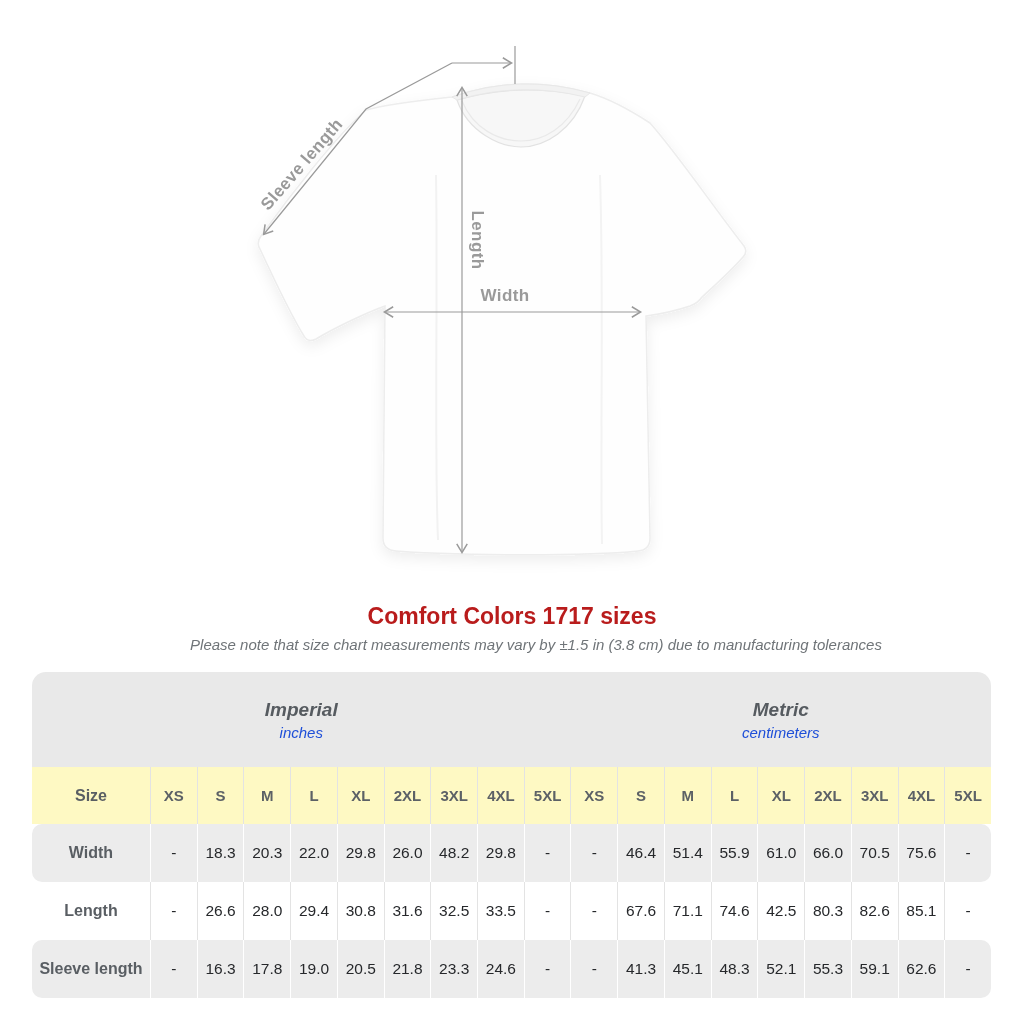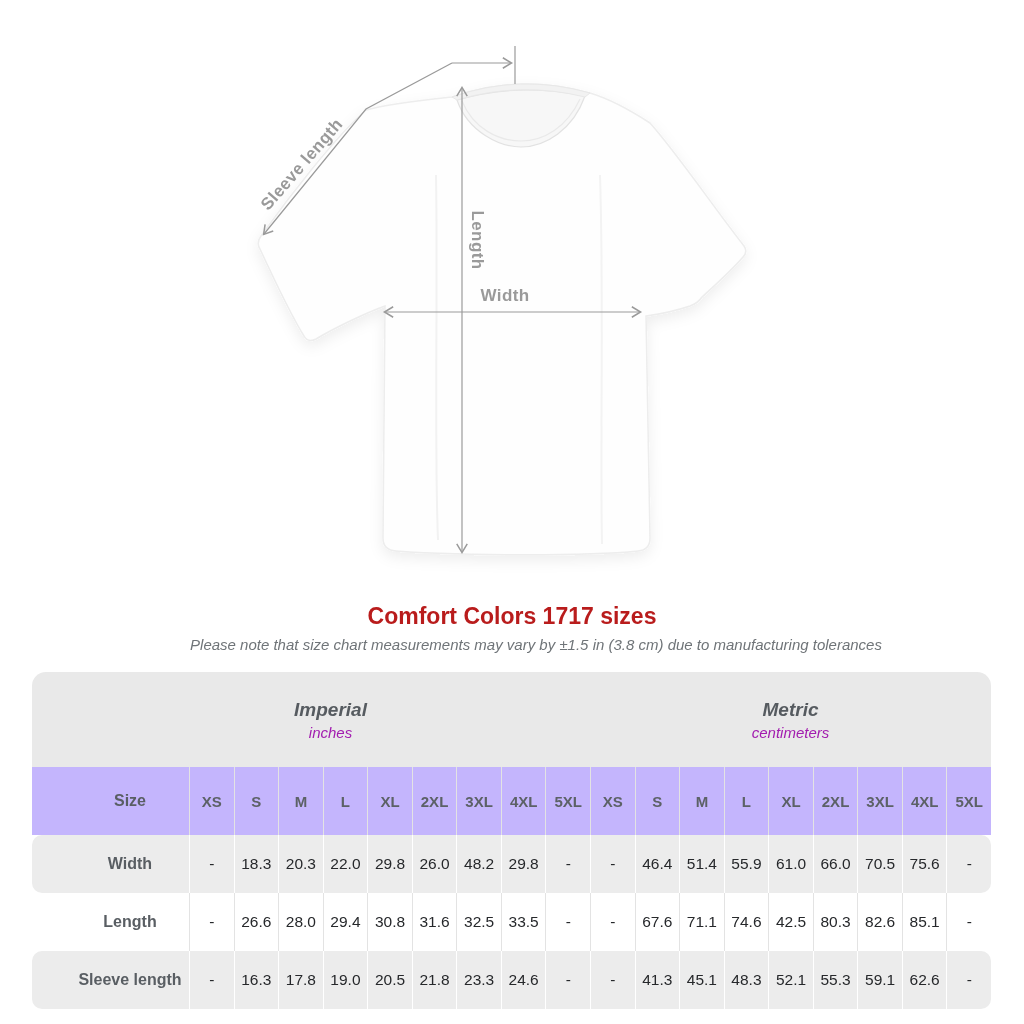--- a/index.html
+++ b/index.html
@@ -7,27 +7,27 @@
         font-family:"Liberation Sans",sans-serif;}
   
   .diagram{display:block;width:1024px;height:592px;}
   .ann-label{font-family:"Liberation Sans",sans-serif;font-size:17px;font-weight:700;
              fill:#9a9a9a;letter-spacing:.4px;}
   
   .title{margin:10px 0 0;text-align:center;font-size:23px;font-weight:700;color:#b91c1c;line-height:28px;}
   .subtitle{margin:5px 0 0;text-align:center;font-size:15px;font-style:italic;color:#6f7478;line-height:20px;padding-left:48px;}
   
   .size-table{width:959px;margin:17px 0 0 32px;}
-  .grid-row{display:grid;grid-template-columns:118px repeat(18,1fr);padding-left:39px;}
+  .grid-row{display:grid;grid-template-columns:118px repeat(18,1fr);}
   .band{height:95px;background:#e9e9e9;border-radius:14px 14px 0 0;}
   .band-cell{grid-column:span 10;display:flex;flex-direction:column;align-items:center;justify-content:center;gap:3px;}
   .band-cell.metric{grid-column:span 9;text-align:center;}
   .band-name{font-size:19px;font-weight:700;font-style:italic;color:#565b60;}
-  .band-unit{font-size:15px;font-style:italic;color:#a21caf;}
-  .header-row{height:68px;background:#c4b5fd;}
+  .band-unit{font-size:15px;font-style:italic;color:#1d4ed8;}
+  .header-row{height:57px;background:#fef9c3;}
   .data-row{height:58px;background:#fff;}
   .stripe{background:#ececec;border-radius:10px;}
   .cell{display:flex;align-items:center;justify-content:center;min-width:0;}
   .header-row .cell,.data-row .cell{border-left:1px solid #e3e3e3;}
   .stripe .cell{border-left:1px solid #ffffff;}
   .grid-row .cell:first-child{border-left:none;}
   .size-head{font-size:15px;font-weight:700;color:#5c6166;}
   .corner-label,.row-label{font-size:16px;font-weight:700;color:#595e63;}
   .num{font-size:15.5px;color:#26282b;}
 </style>

